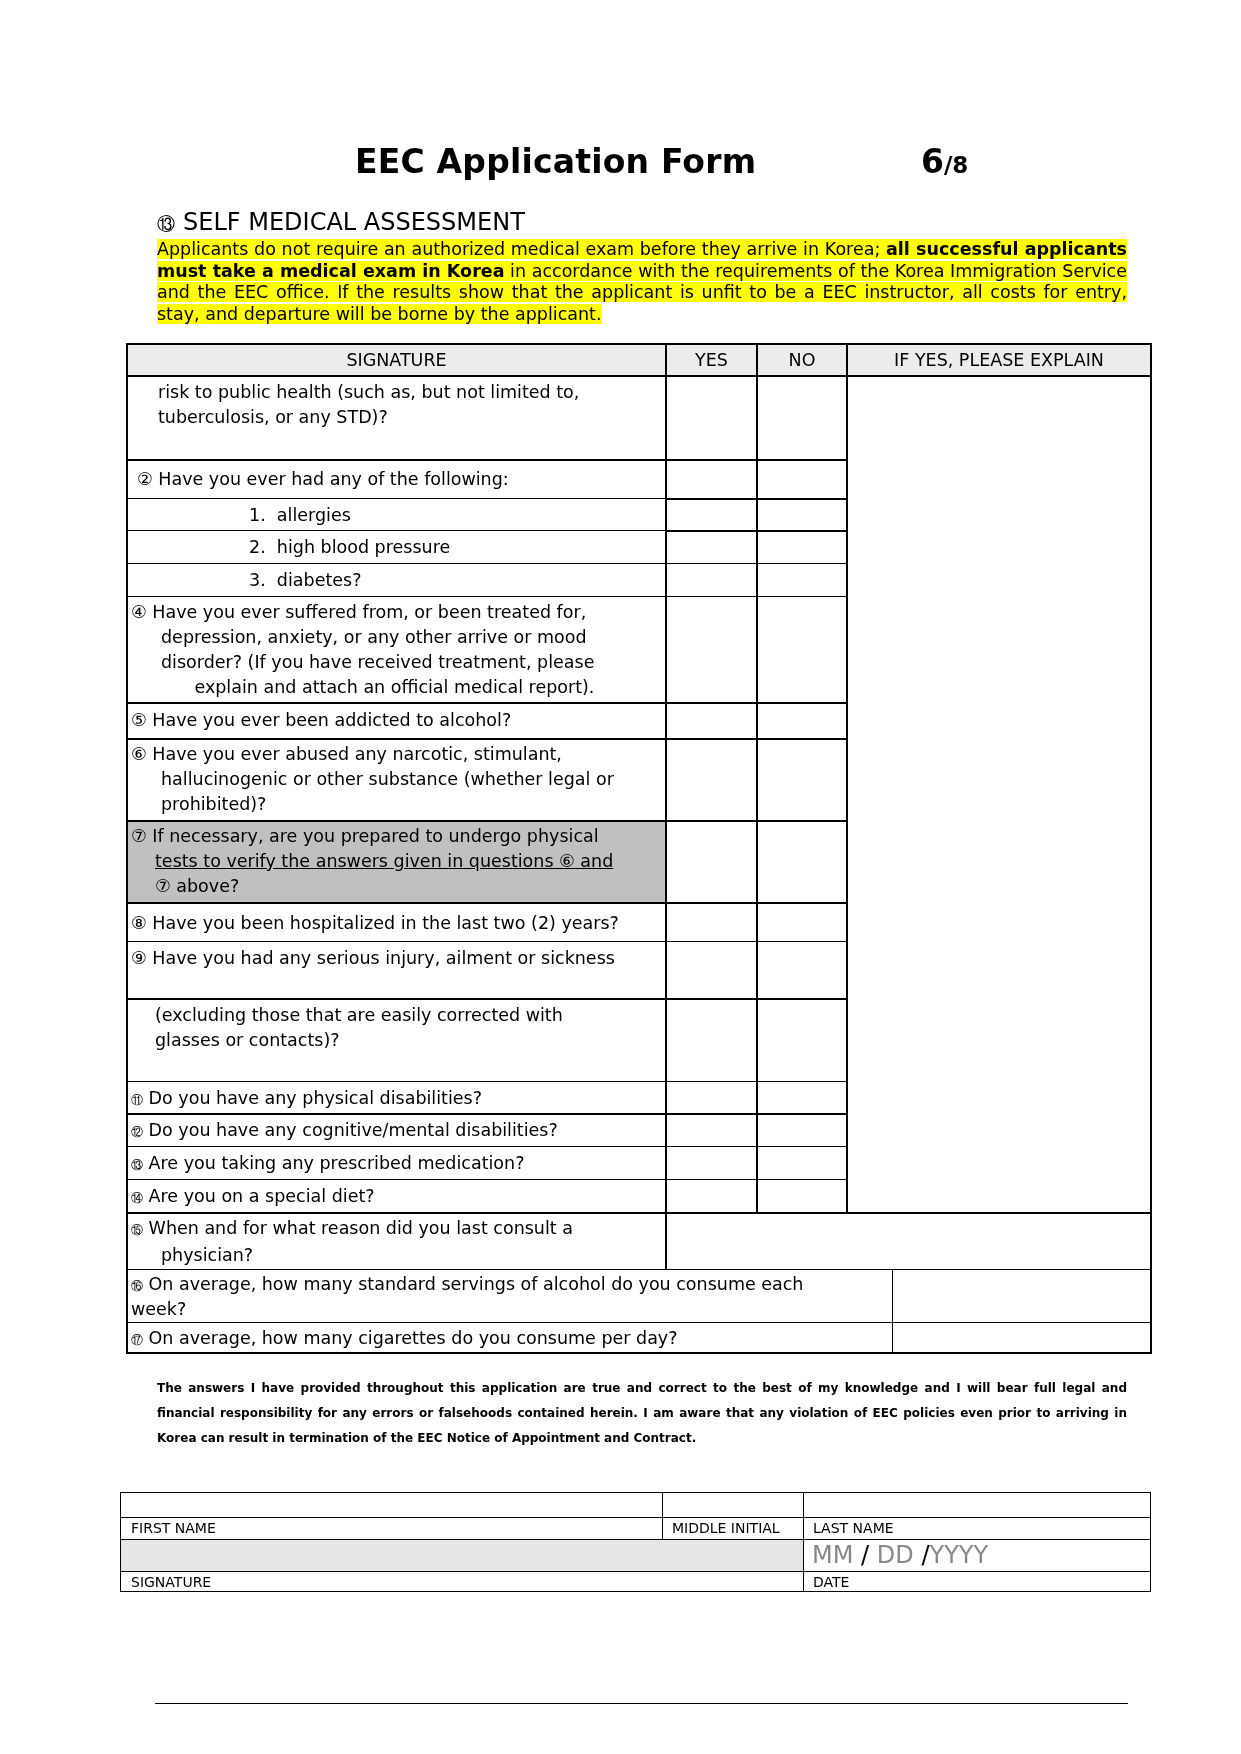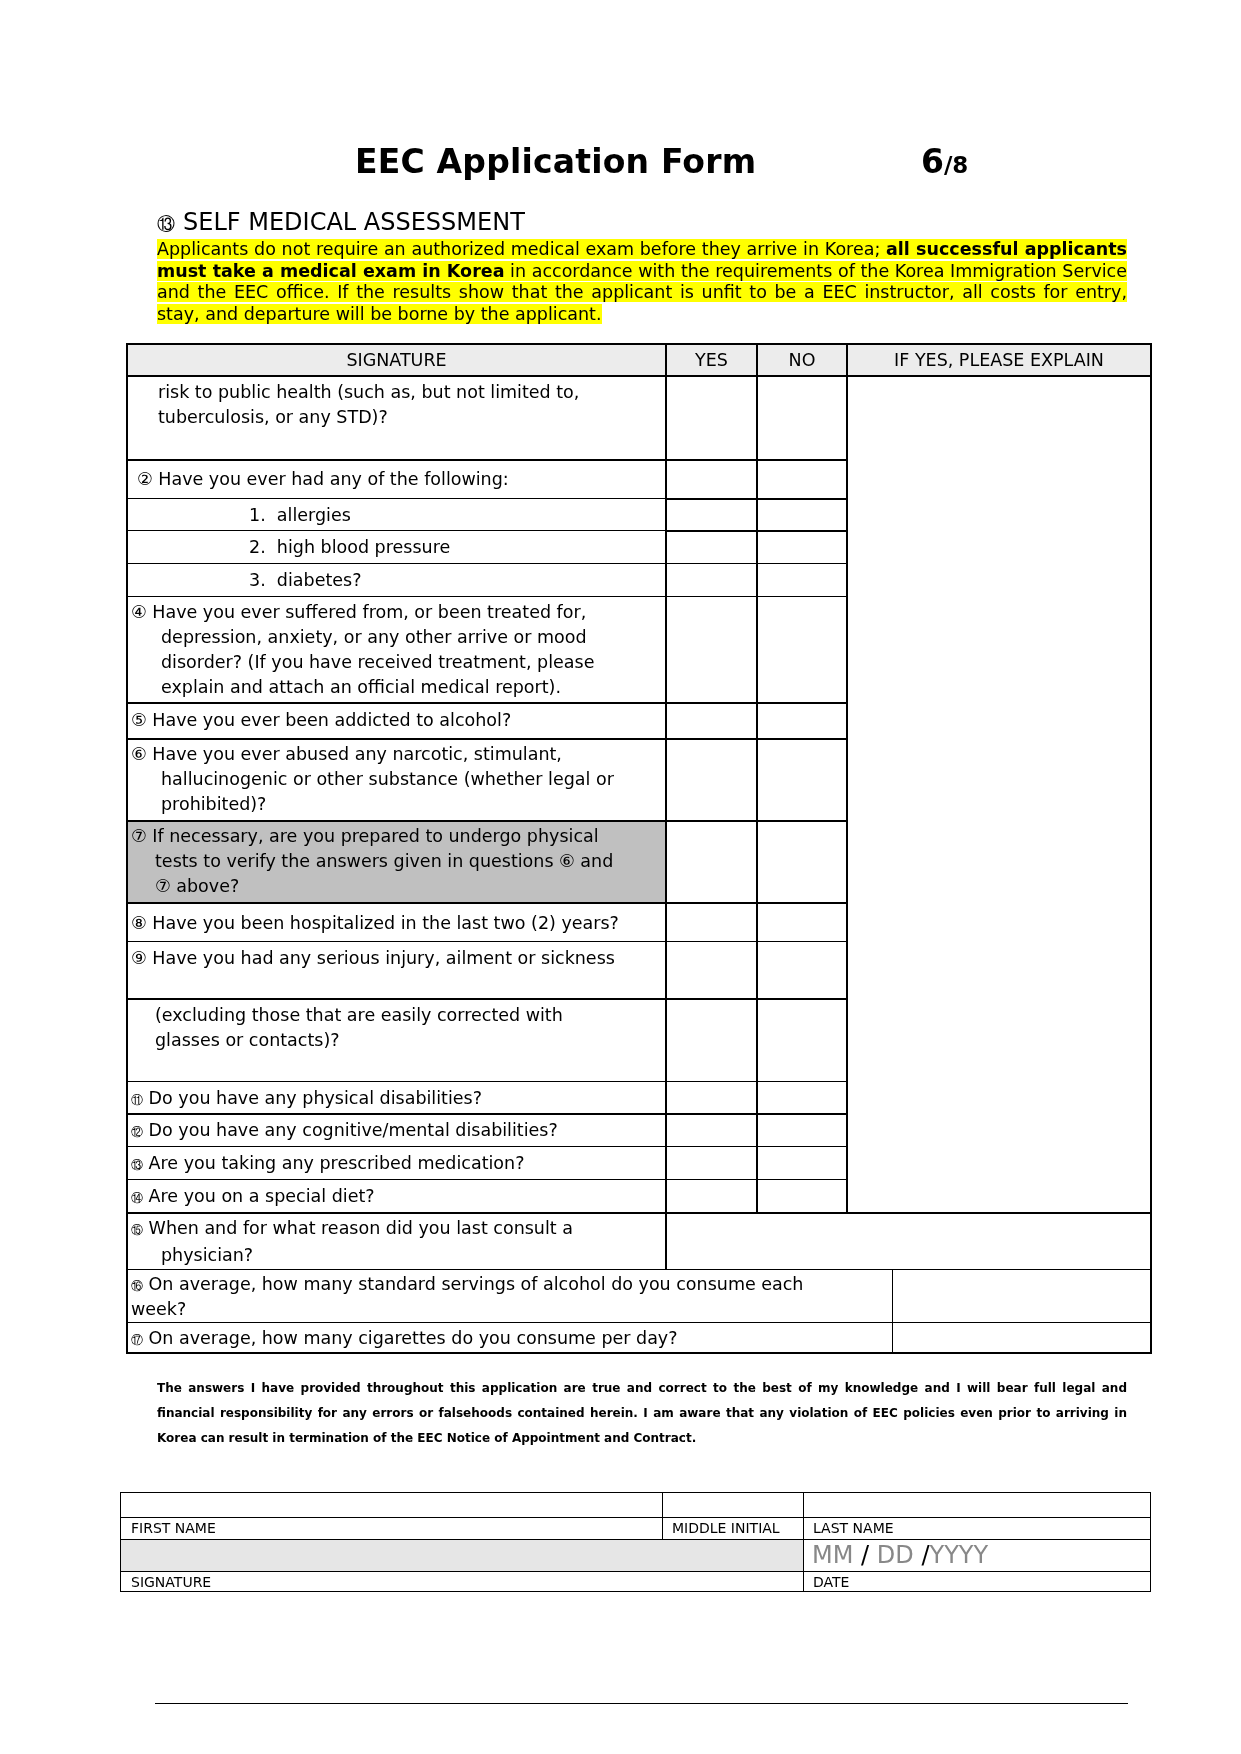--- a/index.html
+++ b/index.html
@@ -69,33 +69,33 @@
   <div class="cell-text" style="left:249px; top:535px;">
     <span>2.</span>&nbsp; <span>high blood pressure</span>
   </div>
   <div class="cell-text" style="left:249px; top:568px;">
     <span>3.</span>&nbsp; <span>diabetes?</span>
   </div>
   <div class="cell-text" style="left:131px; top:600px;">
     <div><span>④</span> <span>Have you ever suffered from, or been treated for,</span></div>
     <div style="padding-left:30px;">depression, anxiety, or any other arrive or mood</div>
     <div style="padding-left:30px;">disorder? (If you have received treatment, please</div>
-    <div style="padding-left:30px;">explain and attach an official medical report).</div>
+    <div style="padding-left:30px;text-align:right;">explain and attach an official medical report).</div>
   </div>
   <div class="cell-text" style="left:131px; top:708px;">
     <span>⑤</span> <span>Have you ever been addicted to alcohol?</span>
   </div>
   <div class="cell-text" style="left:131px; top:742px;">
     <div><span>⑥</span> <span>Have you ever abused any narcotic, stimulant,</span></div>
     <div style="padding-left:30px;">hallucinogenic or other substance (whether legal or</div>
     <div style="padding-left:30px;">prohibited)?</div>
   </div>
   <div class="cell-text" style="left:131px; top:824px;">
     <div><span>⑦</span> <span>If necessary, are you prepared to undergo physical</span></div>
-    <div style="padding-left:24px;">tests to verify the answers given in questions ⑥ and</div>
+    <div style="padding-left:24px;text-decoration:underline;">tests to verify the answers given in questions ⑥ and</div>
     <div style="padding-left:24px;">⑦ above?</div>
   </div>
   <div class="cell-text" style="left:131px; top:911px;">
     <span>⑧</span> <span>Have you been hospitalized in the last two (2) years?</span>
   </div>
   <div class="cell-text" style="left:131px; top:946px;">
     <div><span>⑨</span> <span>Have you had any serious injury, ailment or sickness</span></div>
   </div>
   <div class="cell-text" style="left:131px; top:1003px;">
     <div style="padding-left:24px;">(excluding those that are easily corrected with</div>

